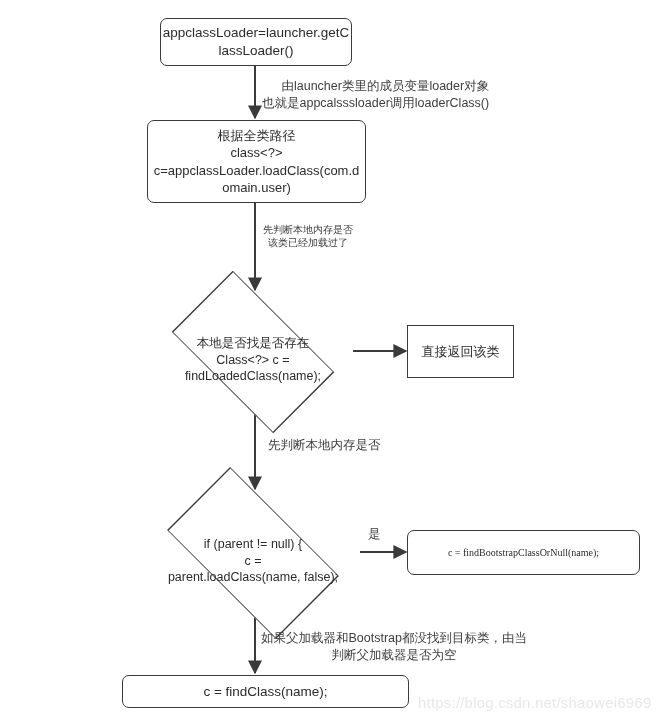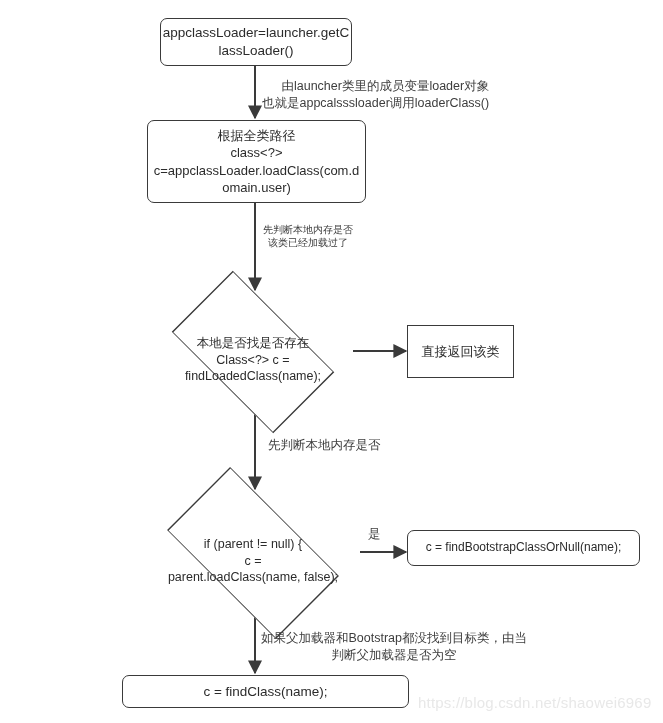--- a/index.html
+++ b/index.html
@@ -125,21 +125,21 @@
 
 <div class="node sharp" style="left:407px; top:325px; width:107px; height:53px; font-size:13px;">直接返回该类</div>
 
 <div class="diamond-wrap" style="left:145px; top:490px; width:216px; height:126px;">
   <div class="diamond-shape" style="width:110px; height:110px; margin-left:-55px; margin-top:-55px; transform:rotate(45deg) scale(1.40,0.81);"></div>
   <div class="diamond-label" style="font-size:12.5px;">if (parent != null) {
                 c =
 parent.loadClass(name, false);</div>
 </div>
 
-<div class="node rounded" style="left:407px; top:530px; width:233px; height:36px; font-size:12px;">c = findBootstrapClassOrNull(name);</div>
+<div class="node rounded" style="left:407px; top:530px; width:233px; height:45px; font-size:10px;font-family:Liberation Serif, serif;">c = findBootstrapClassOrNull(name);</div>
 
 <div class="node rounded" style="left:122px; top:675px; width:287px; height:33px; font-size:13.5px;">c = findClass(name);</div>
 
 <div class="edge-label left" style="left:262px; top:78px; font-size:12.5px;">由launcher类里的成员变量loader对象
 也就是appcalsssloader调用loaderClass()</div>
 
 <div class="edge-label center" style="left:263px; top:223px; font-size:10px;">先判断本地内存是否
 该类已经加载过了</div>
 
 <div class="edge-label center" style="left:268px; top:437px; font-size:12.5px;">先判断本地内存是否</div>

